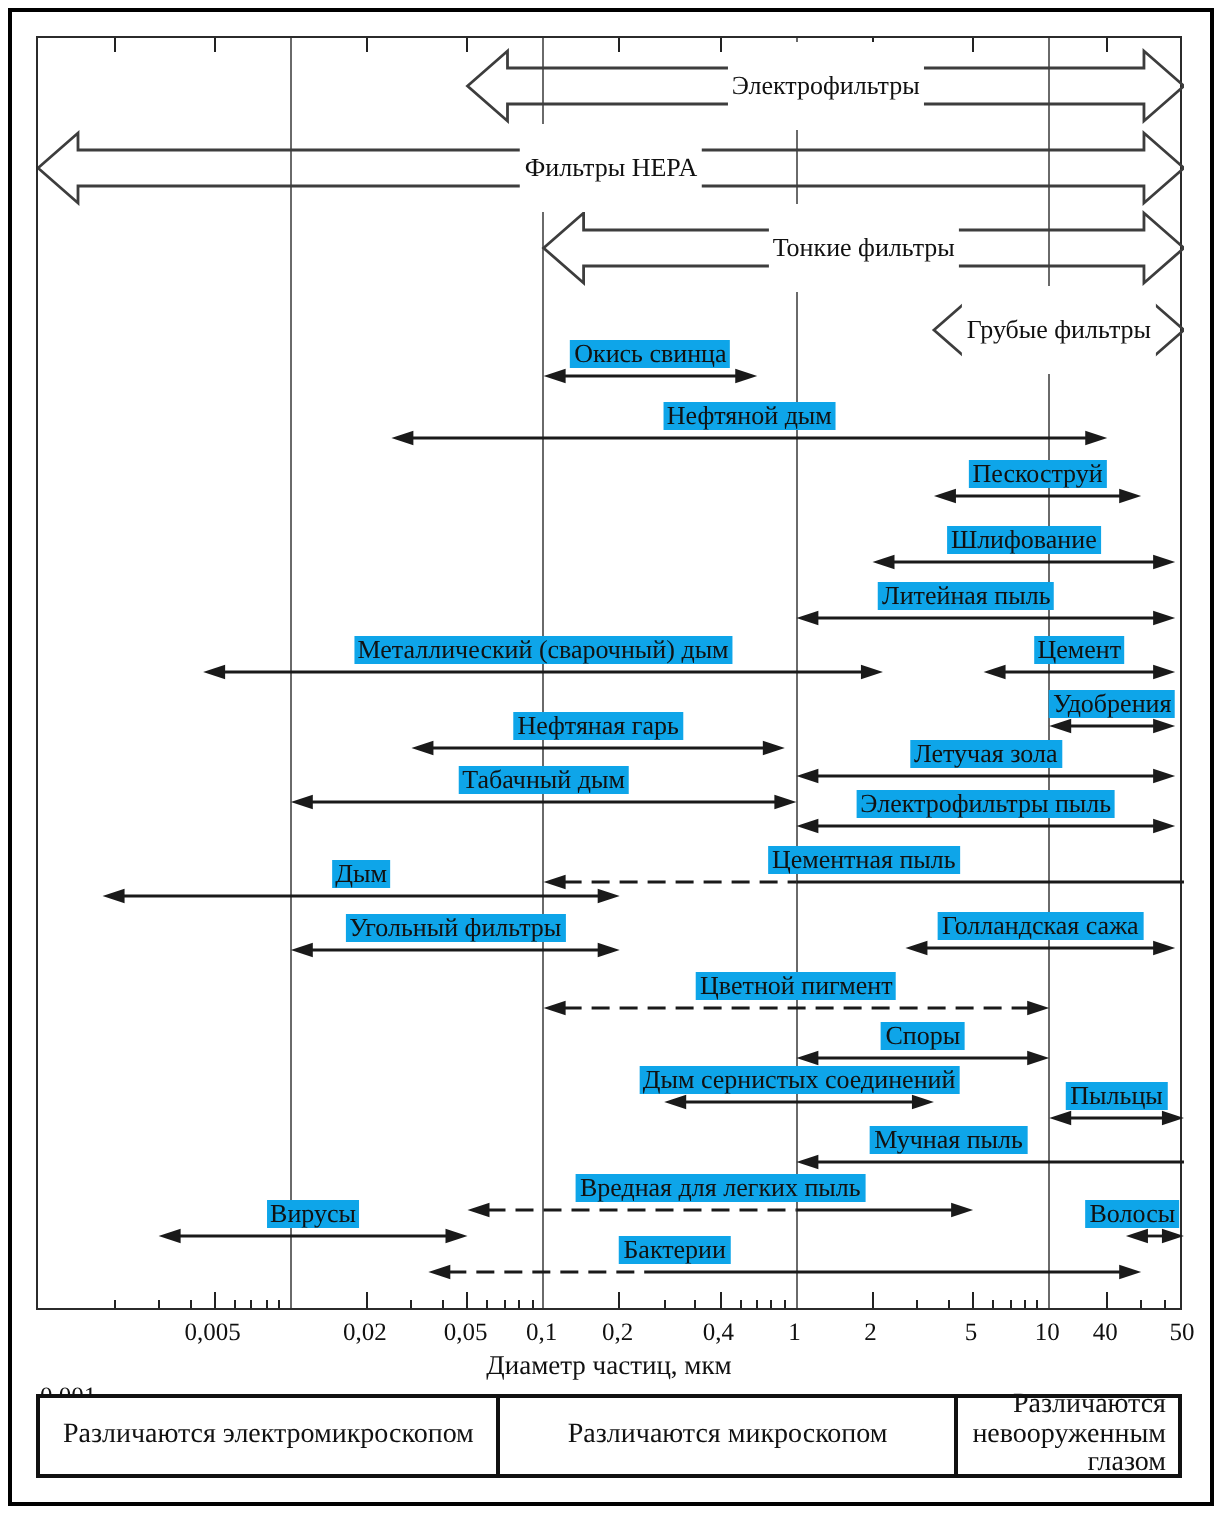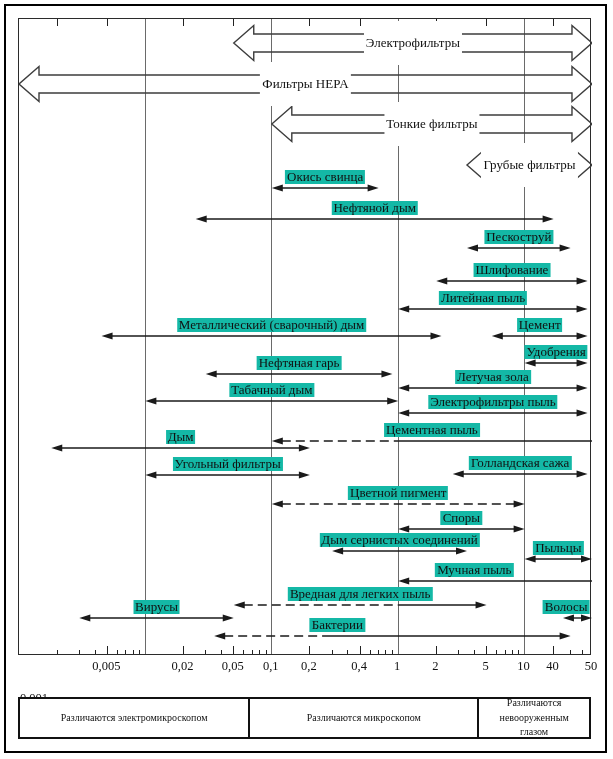--- a/index.html
+++ b/index.html
@@ -5,29 +5,29 @@
   html,body{margin:0;padding:0;background:#fff;}
   .page{position:relative;width:613px;height:759px;background:#fff;
         font-family:"Liberation Serif","DejaVu Serif",serif;color:#111;overflow:hidden;}
   .frame{position:absolute;left:4px;top:4px;width:599px;height:745px;border:2px solid #000;}
   .plot{position:absolute;left:18px;top:18px;width:573px;height:637px;
         border:1.5px solid #2b2b2b;box-sizing:border-box;background:#fff;}
   .grid{position:absolute;top:0;bottom:0;width:1px;background:#6a6a6a;z-index:1;}
   .tick{position:absolute;width:1px;background:#222;z-index:1;}
   svg.layer{position:absolute;left:0;top:0;z-index:2;}
   .row-label{position:absolute;transform:translateX(-50%);font-size:13px;line-height:14px;
-             white-space:nowrap;background:#14b8a6;padding:0 2px;z-index:3;color:#111;margin-top:24px;}
+             white-space:nowrap;background:#0ea5e9;padding:0 2px;z-index:3;color:#111;margin-top:24px;}
   .filter-label{position:absolute;transform:translate(-50%,-50%);font-size:13px;line-height:14px;
              white-space:nowrap;background:#fff;padding:15px 2px;z-index:3;color:#111;}
   .xlab{position:absolute;transform:translateX(-50%);font-size:12.5px;white-space:nowrap;color:#111;}
   .axis-title{position:absolute;left:18px;width:573px;top:675px;text-align:center;font-size:13.5px;color:#111;}
   .bands{position:absolute;left:18px;top:697px;width:573px;height:42px;border:2px solid #111;
          box-sizing:border-box;display:flex;background:#fff;}
-  .band{display:flex;align-items:center;justify-content:center;text-align:center;
-        font-size:10px;line-height:14.5px;box-sizing:border-box;padding:1px 6px;}
+  .band{display:flex;align-items:center;justify-content:center;text-align:right;
+        font-size:14px;line-height:14.5px;box-sizing:border-box;padding:1px 6px;}
   .band + .band{border-left:2px solid #111;}
 </style>
 </head>
 <body>
 
 <div class="page">
   <div class="frame"></div>
 
   <div class="plot" id="plot">
     <div id="gridlines">
@@ -207,19 +207,20 @@
       <div class="xlab" style="left: 308.85px; top: 659px;">0,2</div>
       <div class="xlab" style="left: 359.15px; top: 659px;">0,4</div>
       <div class="xlab" style="left: 397.2px; top: 659px;">1</div>
       <div class="xlab" style="left: 435.25px; top: 659px;">2</div>
       <div class="xlab" style="left: 485.55px; top: 659px;">5</div>
       <div class="xlab" style="left: 523.6px; top: 659px;">10</div>
       <div class="xlab" style="left: 552.619px; top: 659px;">40</div>
       <div class="xlab" style="left: 590.981px; top: 659px;">50</div>
     </div>
 
+  <div class="axis-title">Диаметр частиц, мкм</div>
 
   <div class="bands" id="bands">
       <div class="band" style="width: 229.99px;">Различаются электромикроскопом</div>
       <div class="band" style="width: 230.542px;">Различаются микроскопом</div>
       <div class="band" style="width: 112.448px;">Различаются невооруженным глазом</div>
     </div>
 </div>
 
 </body></html>

